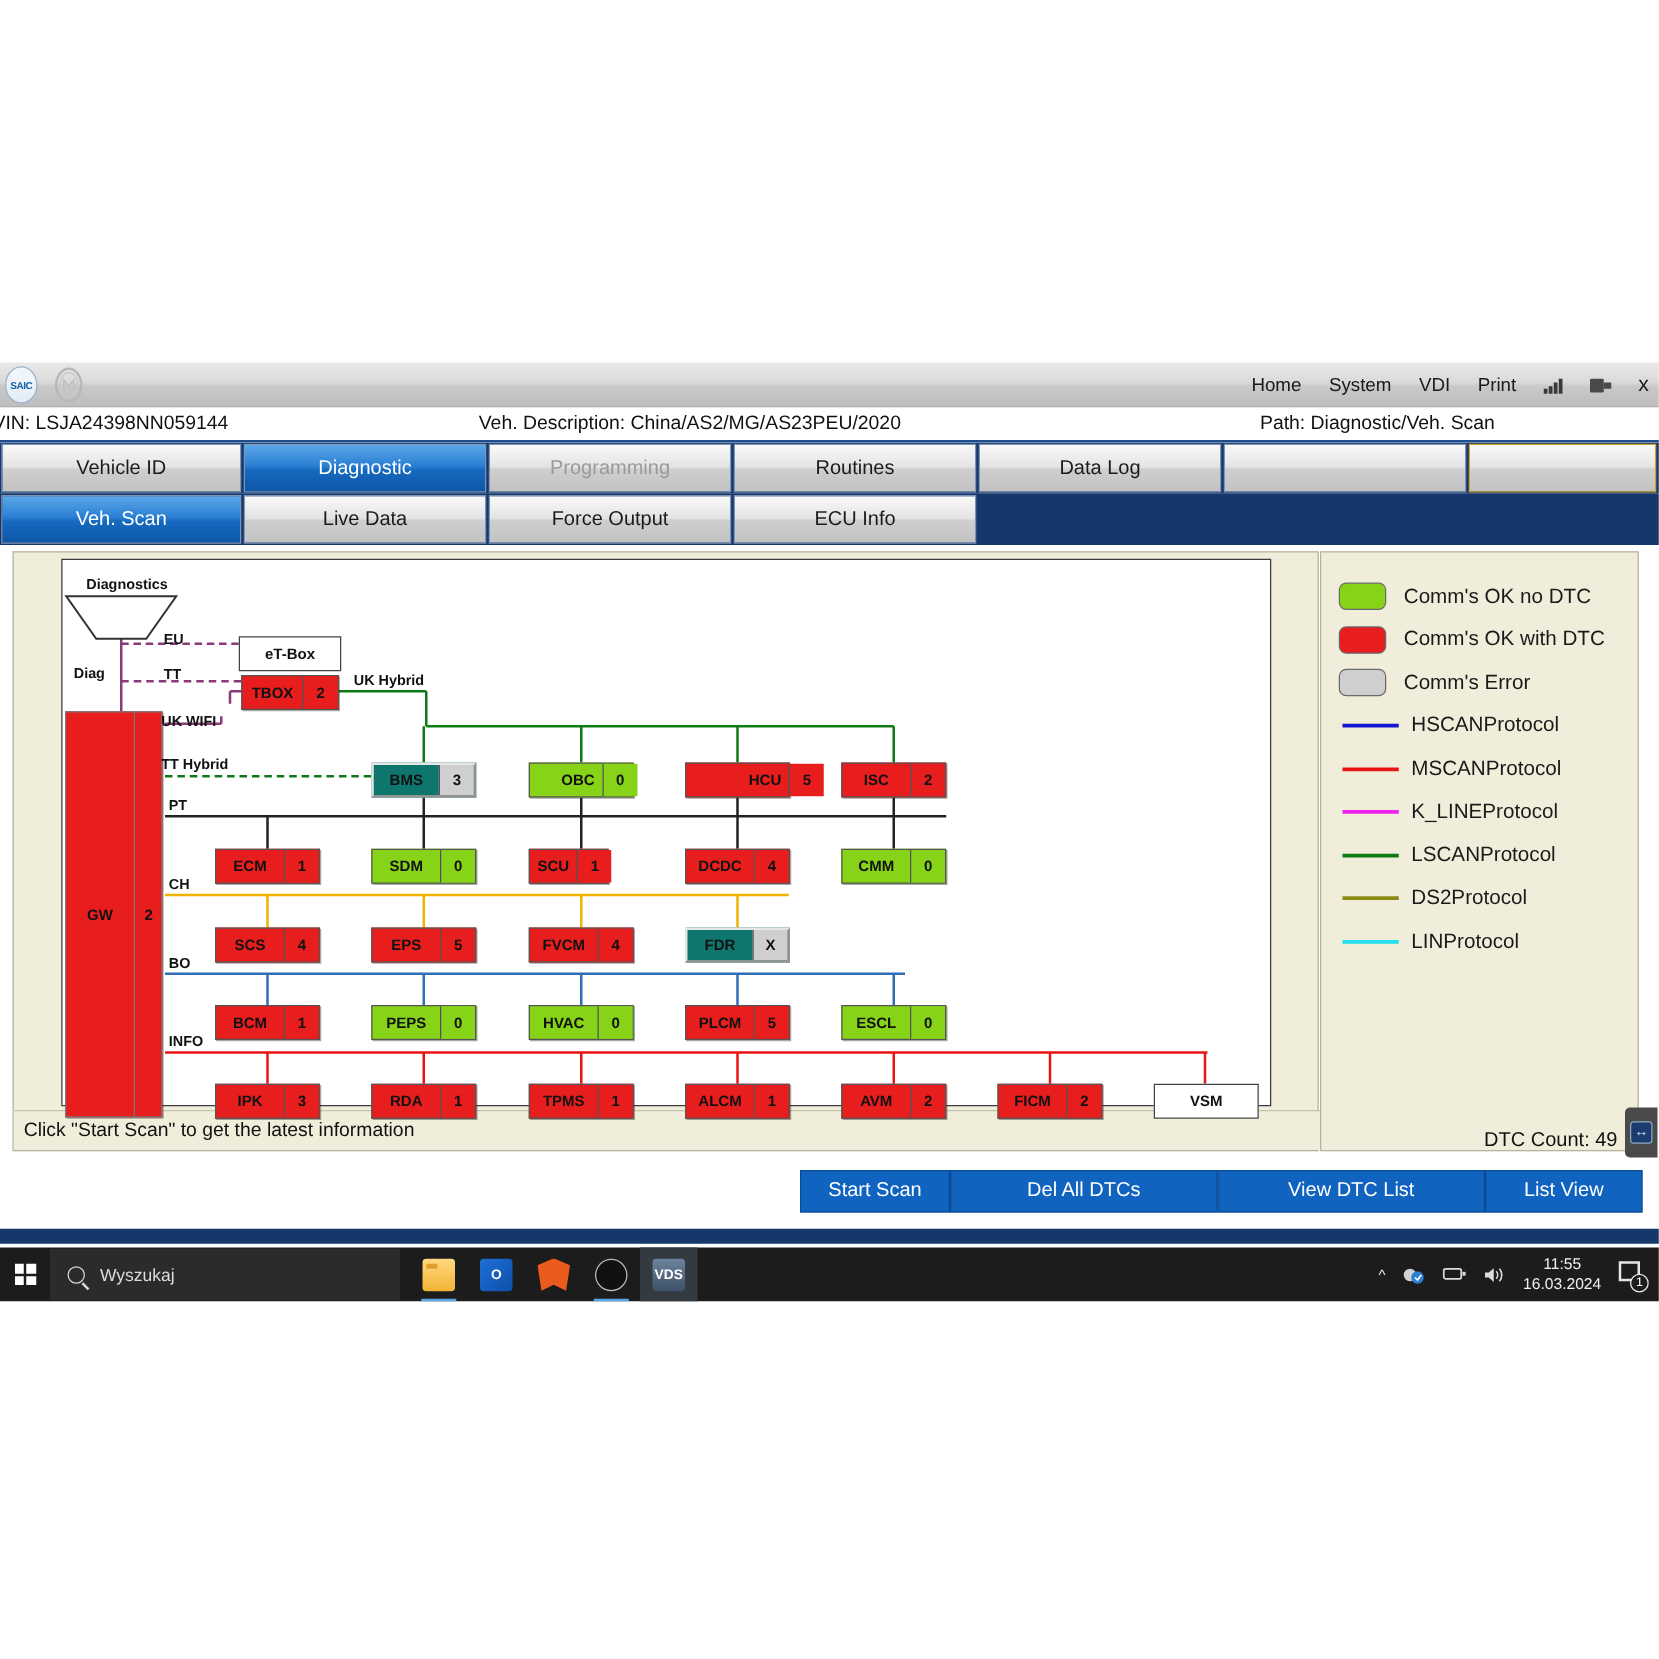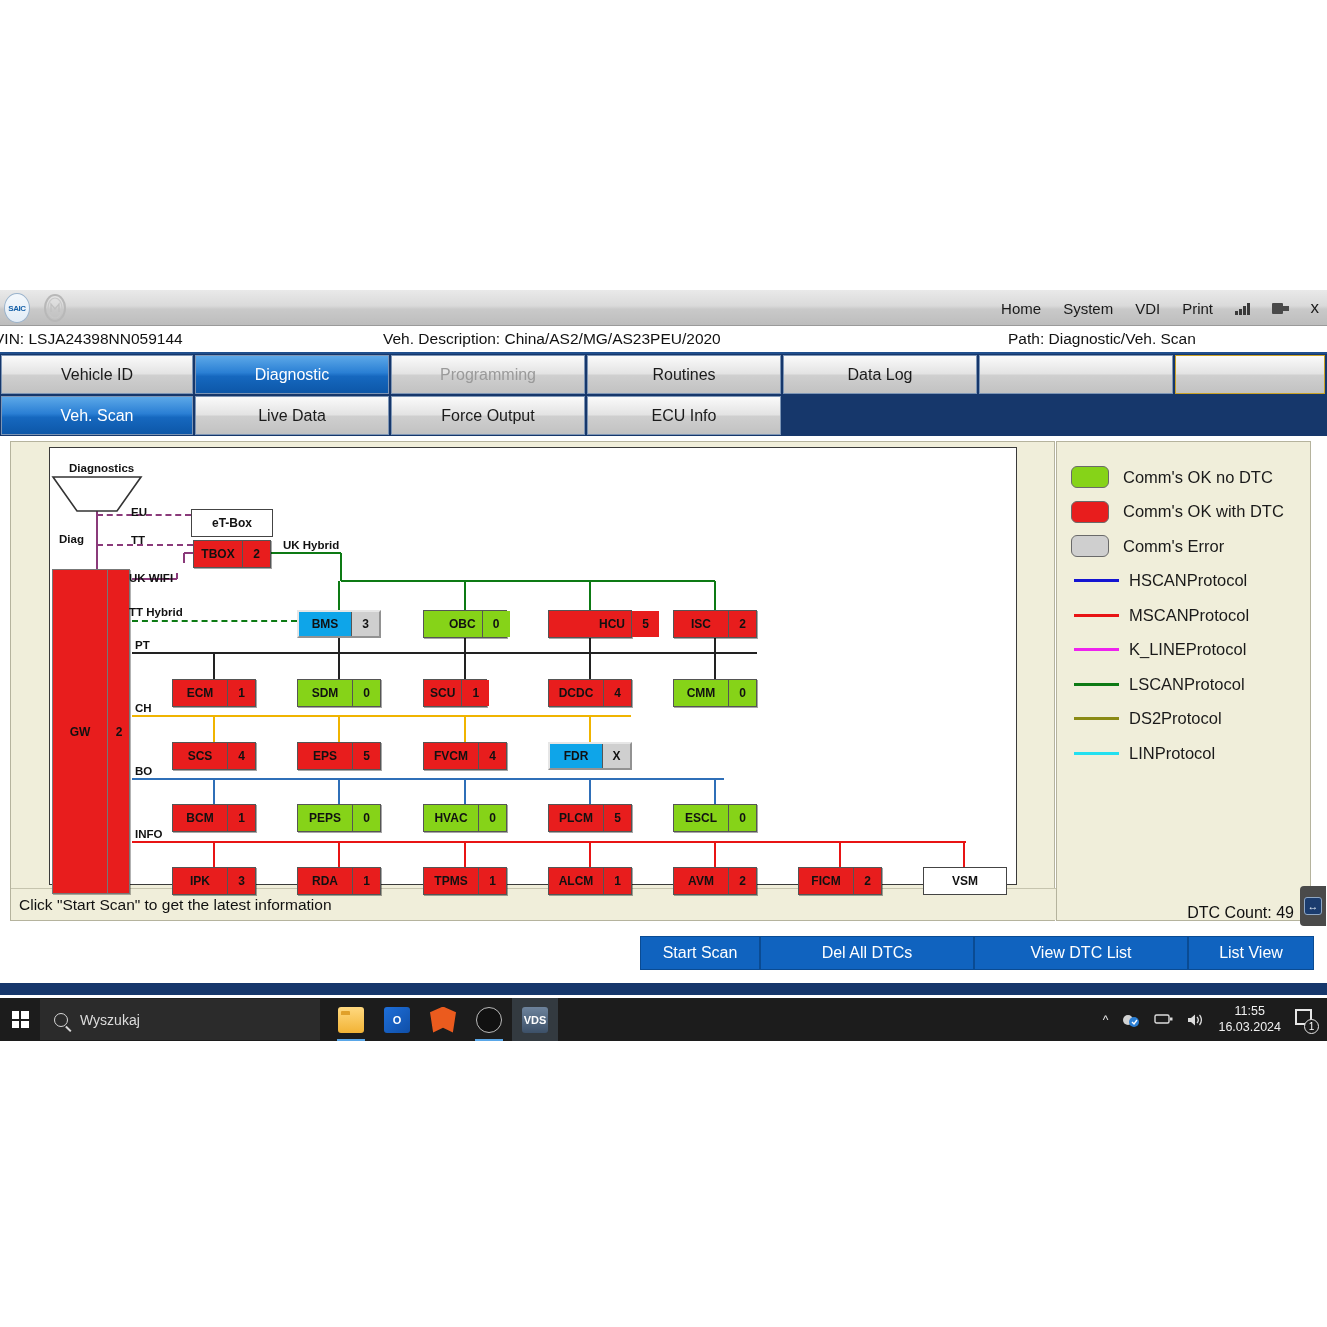--- a/index.html
+++ b/index.html
@@ -181,21 +181,21 @@
   .node .n-cnt {
     flex: 0 0 28px;
     display: flex; align-items: center; justify-content: center;
     border-left: 1px solid #555;
   }
   .node.red  { background: #e81d1d; }
   .node.red .n-cnt { background: #e81d1d; }
   .node.green{ background: #86d318; }
   .node.green .n-cnt { background: #86d318; }
   .node.gray {
-    background: #0ea5e9;
+    background: #0f766e;
     border: 2px outset #e6e6e6;
     box-shadow: none;
   }
   .node.gray .n-cnt { background: #cfcfcf; }
   .node.white {
     background: #ffffff; border: 1px solid #444; box-shadow: none;
   }
 
   .gw-node {
     position: absolute;

